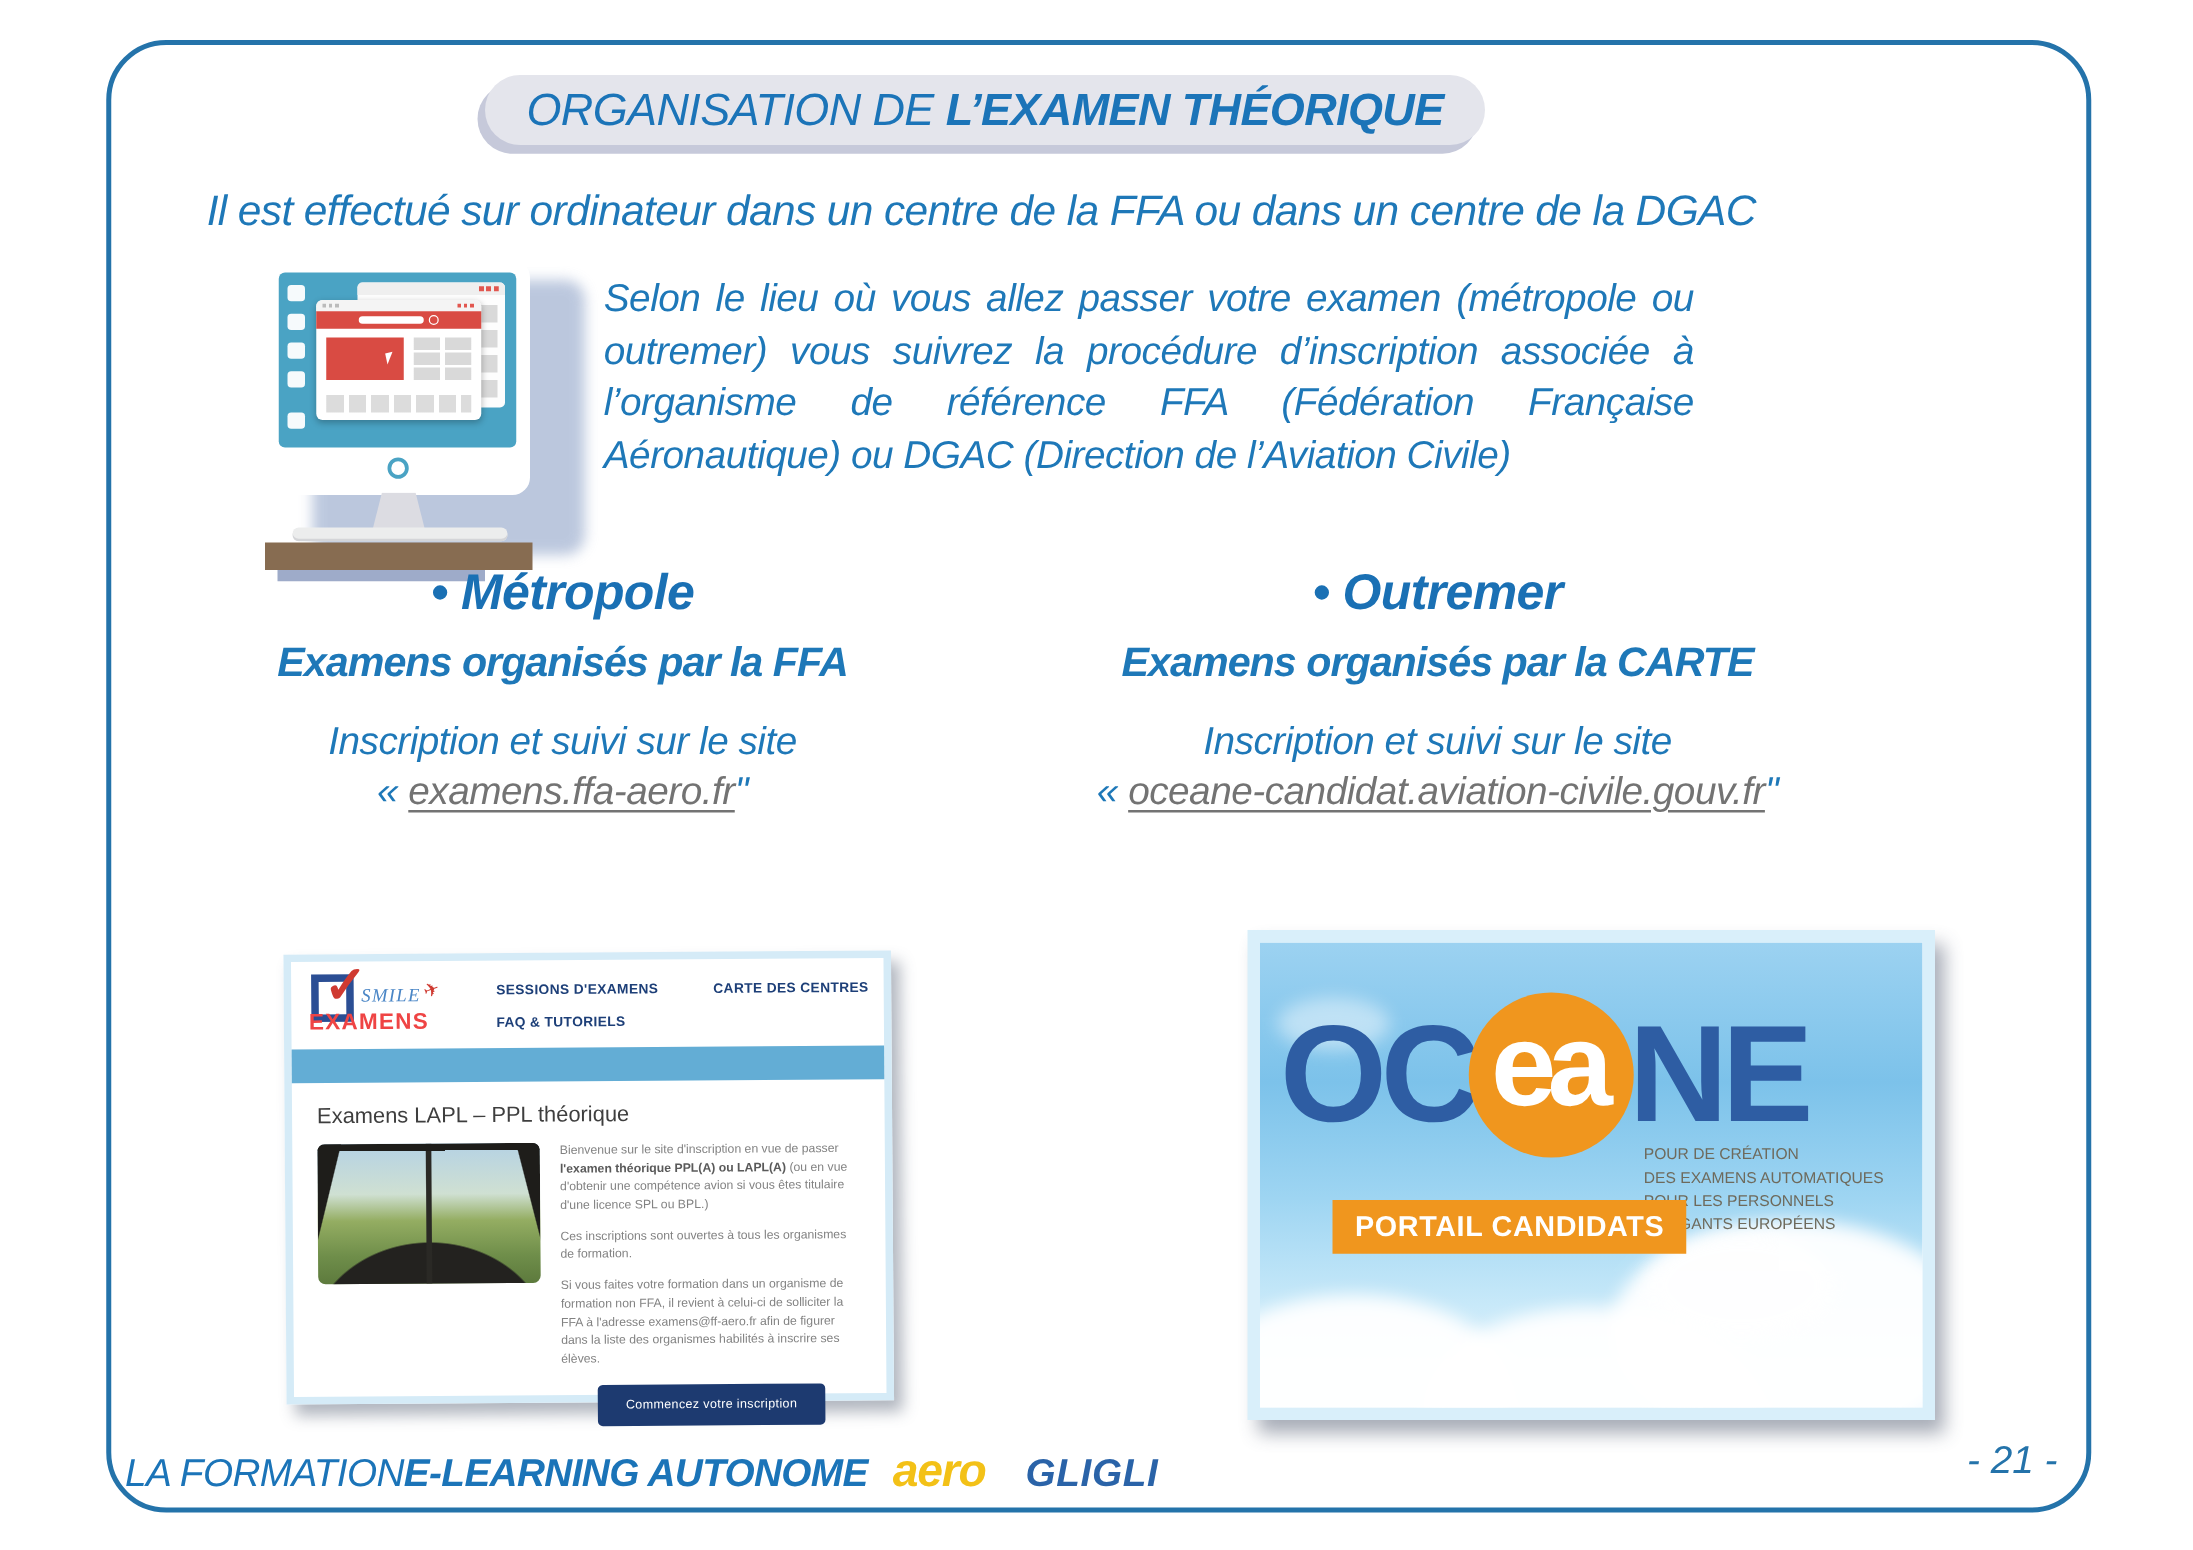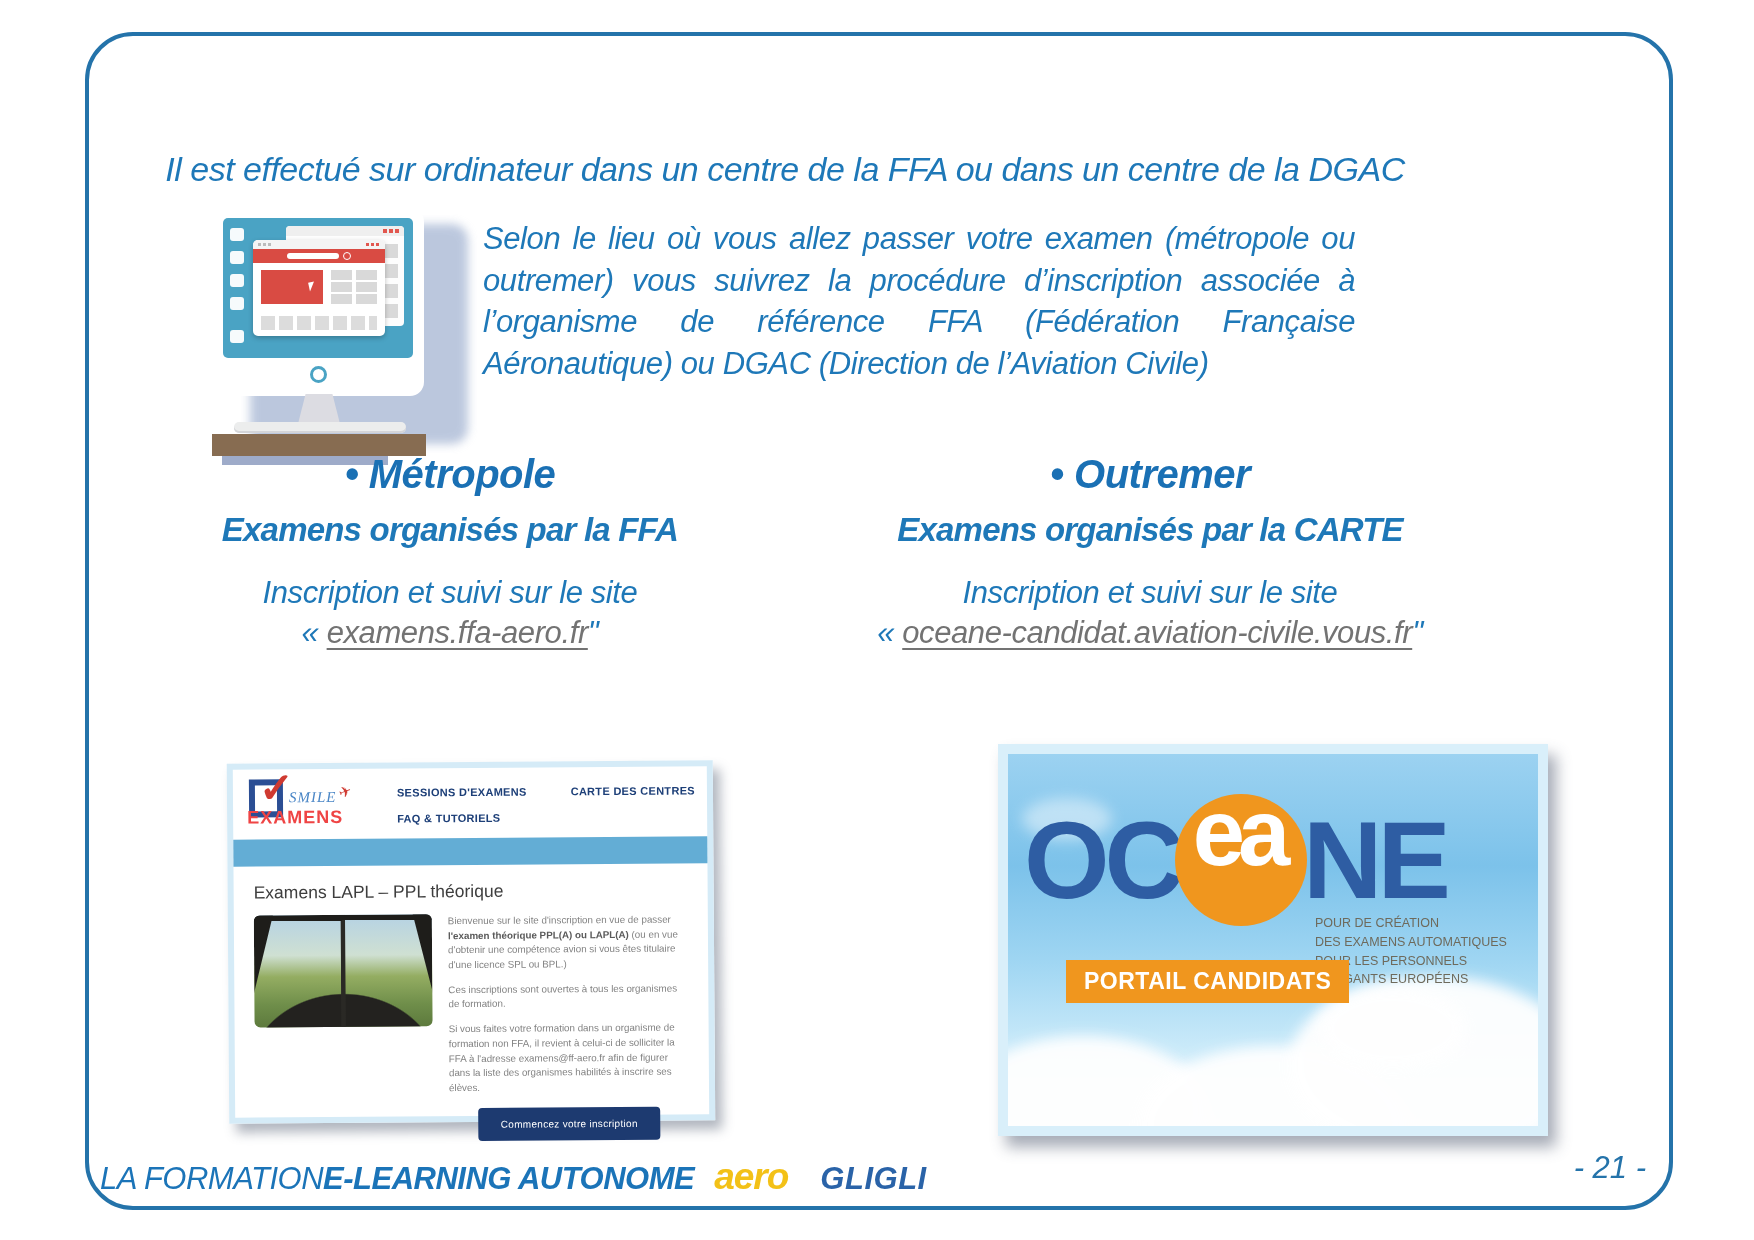--- a/index.html
+++ b/index.html
@@ -114,21 +114,21 @@
             background:linear-gradient(180deg,#9cd2f1 0%,#7cc2ea 30%,#9ed5f2 55%,#c8e9f9 78%,#eef8fe 100%);
             box-shadow:8px 11px 14px rgba(60,72,95,.45);overflow:hidden;}
   .cloud{position:absolute;background:#ffffff;border-radius:50%;filter:blur(7px);opacity:.95;}
   .cloud-1{left:-50px;bottom:-60px;width:250px;height:150px;}
   .cloud-2{left:130px;bottom:-80px;width:270px;height:160px;}
   .cloud-3{right:-40px;bottom:-30px;width:290px;height:180px;}
   .cloud-4{right:70px;bottom:55px;width:150px;height:85px;opacity:.8;}
   .cloud-5{left:14px;top:44px;width:90px;height:42px;opacity:.45;}
   .oceane-logo{position:absolute;left:16px;top:40px;display:flex;align-items:center;}
   .ologo-oc,.ologo-ne{font-size:110px;font-weight:bold;color:#2e5da3;letter-spacing:-5px;line-height:1;}
-  .ologo-circle{width:132px;height:132px;border-radius:50%;background:#f0961e;display:flex;
+  .ologo-circle{width:132px;height:132px;border-radius:50%;background:#f0961e;display:flex;align-items:center;
                 justify-content:center;margin:0 -4px;position:relative;z-index:2;}
   .ologo-ea{font-size:94px;font-weight:bold;color:#ffffff;letter-spacing:-7px;line-height:1;transform:translate(-3px,-8px);}
   .oceane-tagline{position:absolute;left:307px;top:160px;width:200px;font-size:12.5px;color:#6e6a5c;line-height:1.5;}
   .oceane-banner{position:absolute;left:58px;top:206px;background:#f0961e;color:#ffffff;font-weight:bold;
                  font-size:23px;padding:8px 18px;letter-spacing:.5px;}
 
   
   .footer{position:absolute;left:100px;top:1156px;font-style:italic;font-size:31px;color:#1b74b8;
           display:flex;align-items:baseline;white-space:nowrap;letter-spacing:-0.5px;}
   .footer-bold{font-weight:bold;}
@@ -136,20 +136,23 @@
   .brand-aero{font-weight:bold;font-size:37px;color:#f3c117;font-style:italic;letter-spacing:-1px;}
   .brand-gligli{font-weight:bold;font-style:italic;font-size:31px;color:#2a63a8;margin-left:4px;letter-spacing:.5px;}
   .page-num{position:absolute;right:108px;top:1150px;font-style:italic;font-size:31px;color:#2473aa;}
 </style>
 </head>
 <body>
 
 <div class="page">
   <div class="frame"></div>
 
+  <div class="title-pill">
+    <div class="title-text"><span>ORGANISATION DE </span><span class="title-bold">L’EXAMEN THÉORIQUE</span></div>
+  </div>
 
   <div class="subtitle">Il est effectué sur ordinateur dans un centre de la FFA ou dans un centre de la DGAC</div>
 
   <div class="pc">
     <div class="pc-shadow"></div>
     <div class="pc-monitor">
       <div class="pc-screen">
         <div class="pc-icon" style="top:10px;"></div>
         <div class="pc-icon" style="top:33px;"></div>
         <div class="pc-icon" style="top:56px;"></div>
@@ -193,21 +196,21 @@
     <div class="col-title">• Métropole</div>
     <div class="col-org">Examens organisés par la FFA</div>
     <div class="col-line">Inscription et suivi sur le site</div>
     <div class="col-linkrow"><span>« </span><span class="col-link">examens.ffa-aero.fr</span><span>"</span></div>
   </div>
 
   <div class="col col-outremer">
     <div class="col-title">• Outremer</div>
     <div class="col-org">Examens organisés par la CARTE</div>
     <div class="col-line">Inscription et suivi sur le site</div>
-    <div class="col-linkrow"><span>« </span><span class="col-link">oceane-candidat.aviation-civile.vous.fr</span><span>"</span></div>
+    <div class="col-linkrow"><span>« </span><span class="col-link">oceane-candidat.aviation-civile.gouv.fr</span><span>"</span></div>
   </div>
 
   <div class="ffa-card">
     <div class="ffa-header">
       <div class="ffa-logo">
         <div class="flogo-box"></div>
         <div class="flogo-check"></div>
         <div class="flogo-smile">SMILE</div>
         <div class="flogo-plane"></div>
         <div class="flogo-examens">EXAMENS</div>

